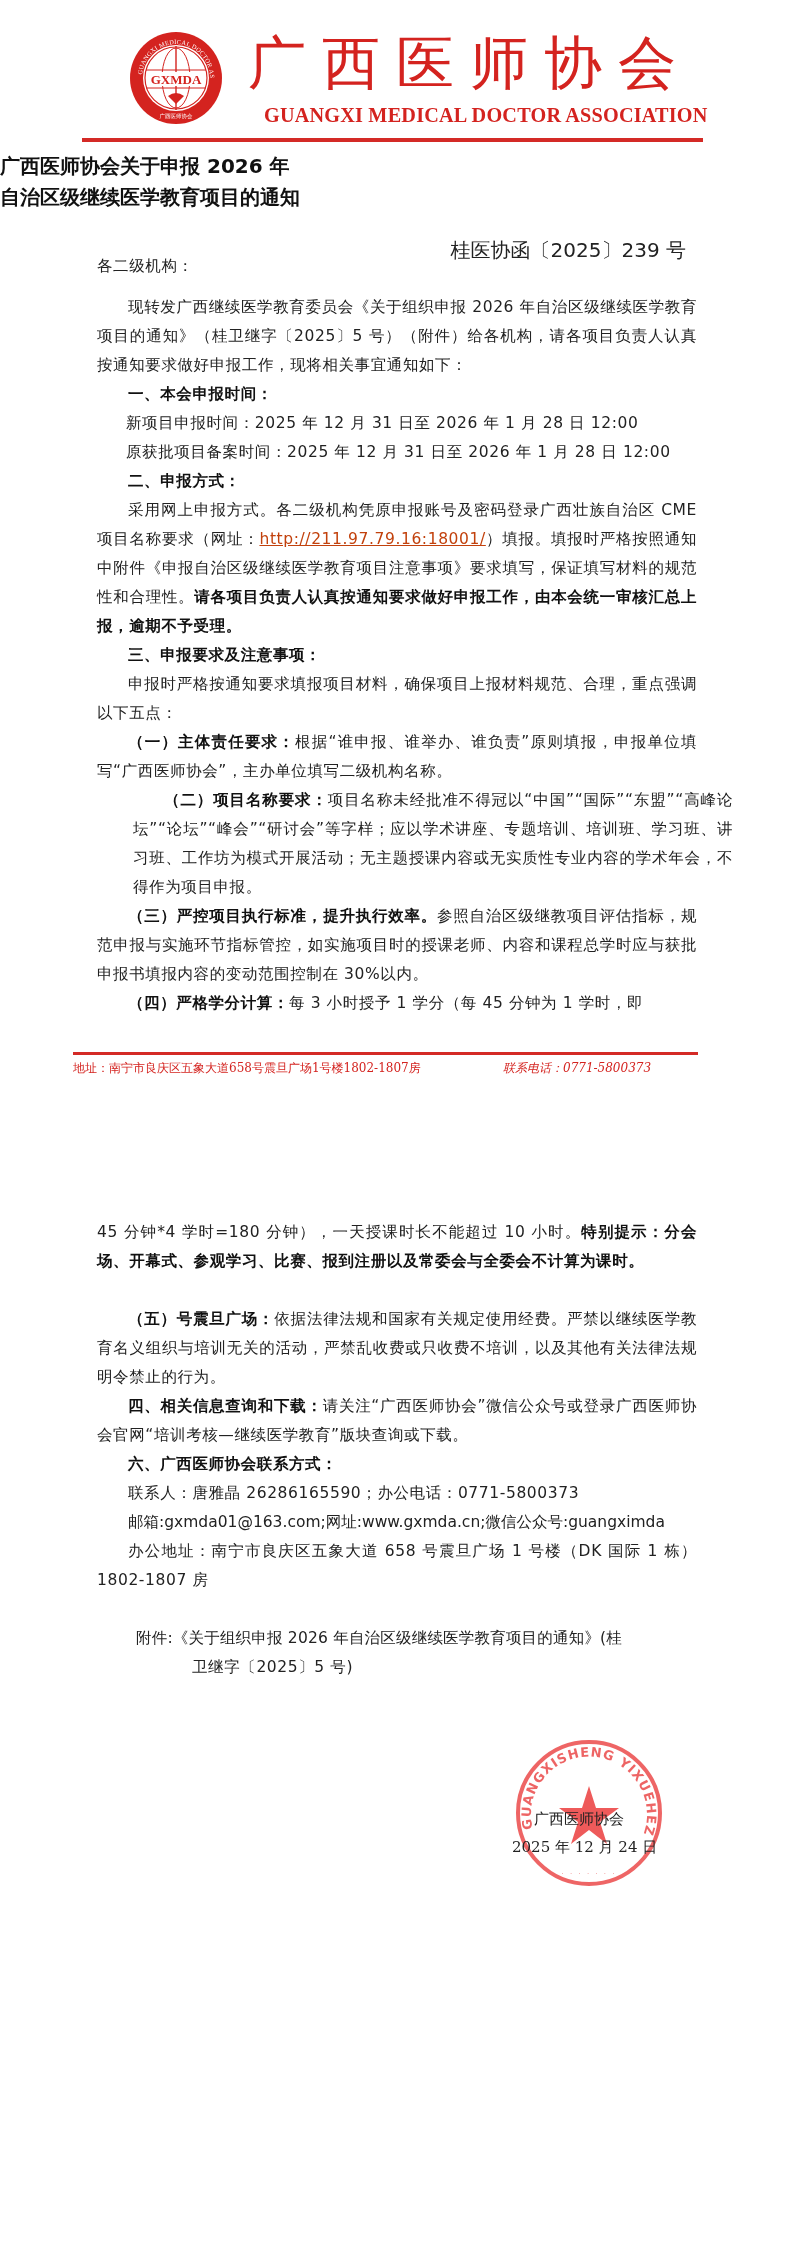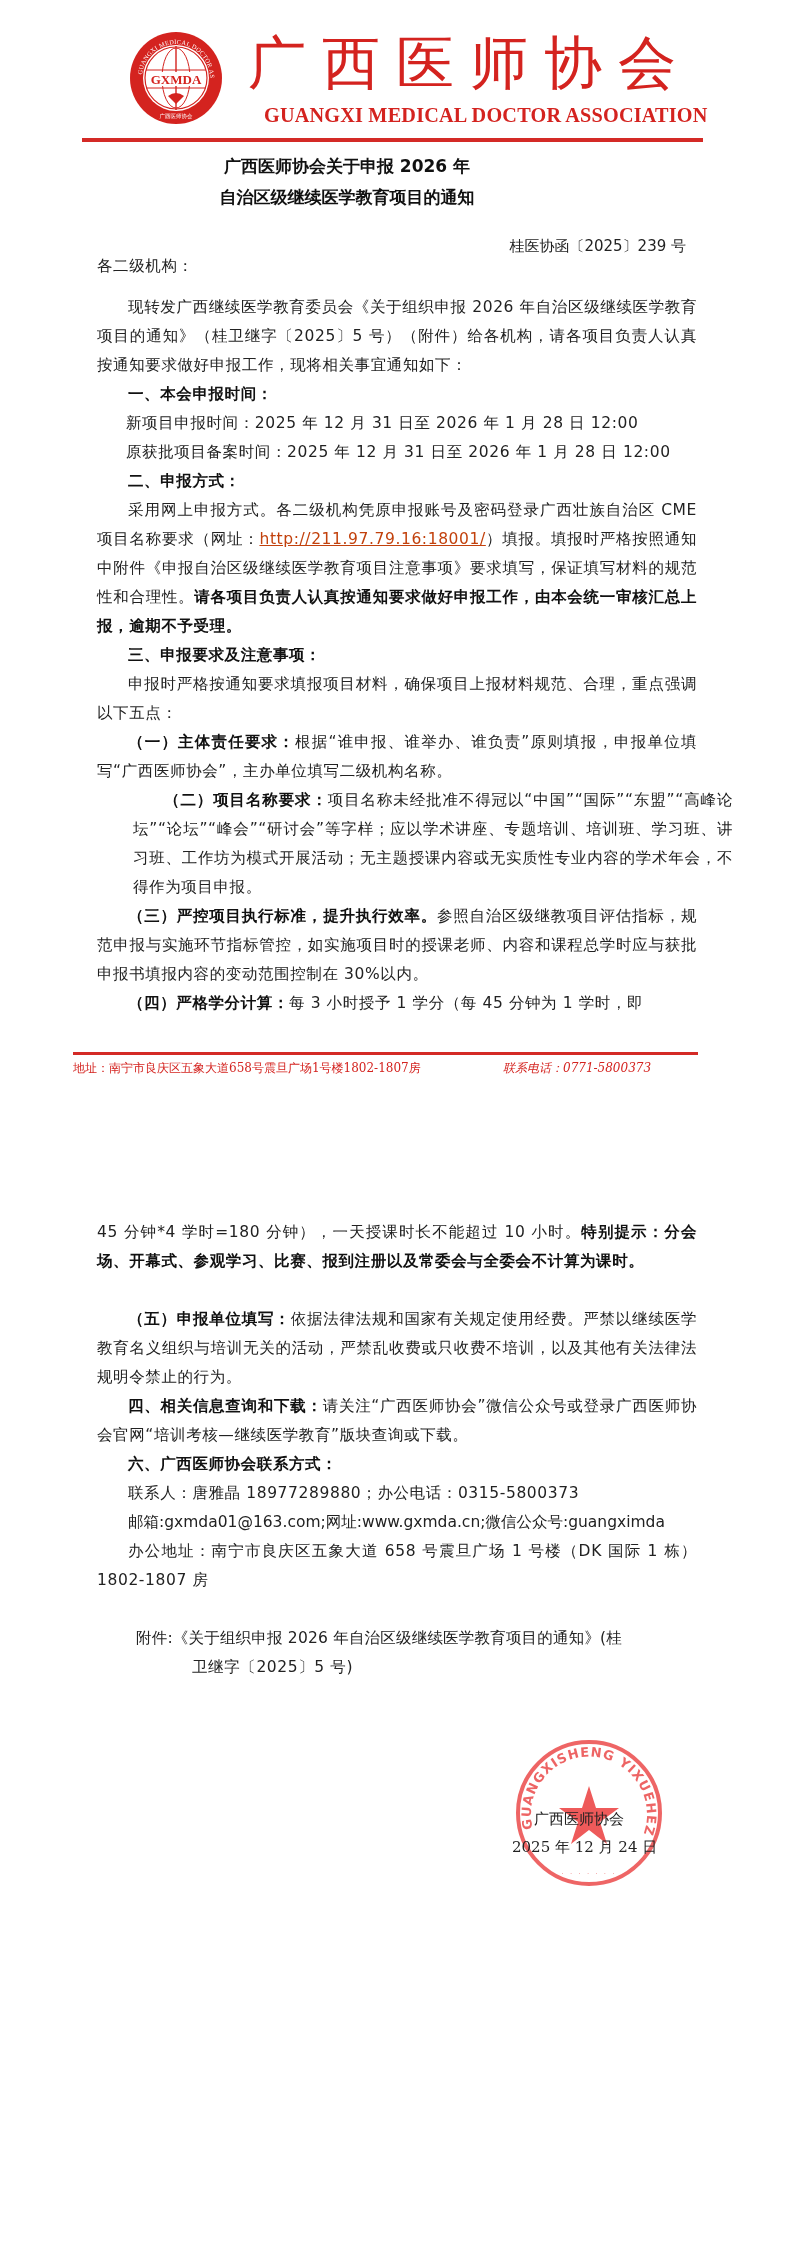--- a/index.html
+++ b/index.html
@@ -21,28 +21,28 @@
     font-family: "Liberation Serif", serif; font-size: 22px; color: #d4231f;
     font-weight: bold; line-height: 26px; letter-spacing: 0.2px; white-space: nowrap;
     transform: scaleX(0.92); transform-origin: left center;
   }
   .rule { background: #d42a26; height: 4px; }
   .rule-top { left: 82px; top: 138px; width: 621px; }
   .rule-foot { left: 73px; top: 1052px; width: 625px; height: 3px; }
 
   
   .title {
-    left: 0; width: 694px; text-align: center;
+    left: 0; width: 694px; 
     font-family: "DejaVu Sans", sans-serif; font-weight: bold;
-    font-size: 17px; line-height: 32px; color: #111;
+    font-size: 20px; line-height: 32px; color: #111;
   }
   .title-1 { top: 150px; }
   .title-2 { top: 181px; }
   .docno {
-    right: 108px; top: 237px; font-size: 15px; font-family: "DejaVu Sans", sans-serif;
+    right: 108px; top: 237px; font-size: 20px; font-family: "DejaVu Sans", sans-serif;
     color: #222;
     margin-left: 28px;
   }
 
   
   .p {
     left: 97px; width: 600px;
     font-family: "DejaVu Sans", sans-serif;
     font-size: 15.5px; line-height: 29px; color: #222;
     text-align: justify; letter-spacing: 0.6px;
@@ -121,28 +121,28 @@
 </div>
 
 <div class="abs rule rule-foot"></div>
 <div class="abs footer-text footer-addr">地址：南宁市良庆区五象大道658号震旦广场1号楼1802-1807房</div>
 <div class="abs footer-text footer-phone">联系电话：0771-5800373</div>
 
 <div class="abs p" style="top:1218px; left:97px;">
   <span>45 分钟*4 学时=180 分钟），一天授课时长不能超过 10 小时。</span><span class="b">特别提示：分会场、开幕式、参观学习、比赛、报到注册以及常委会与全委会不计算为课时。</span>
 </div>
 <div class="abs p ind" style="top:1305px;">
-  <span class="b">（五）申报单位填写：</span><span>依据法律法规和国家有关规定使用经费。严禁以继续医学教育名义组织与培训无关的活动，严禁乱收费或只收费不培训，以及其他有关法律法规明令禁止的行为。</span>
+  <span class="b">（五）号震旦广场：</span><span>依据法律法规和国家有关规定使用经费。严禁以继续医学教育名义组织与培训无关的活动，严禁乱收费或只收费不培训，以及其他有关法律法规明令禁止的行为。</span>
 </div>
 <div class="abs p ind" style="top:1392px;">
   <span class="b">四、相关信息查询和下载：</span><span>请关注“广西医师协会”微信公众号或登录广西医师协会官网“培训考核—继续医学教育”版块查询或下载。</span>
 </div>
 
 <div class="abs p ind b" style="top:1450px;">六、广西医师协会联系方式：</div>
-<div class="abs p" style="top:1479px; left:128px; width:570px;">联系人：唐雅晶 18977289880；办公电话：0315-5800373</div>
+<div class="abs p" style="top:1479px; left:128px; width:570px;">联系人：唐雅晶 26286165590；办公电话：0771-5800373</div>
 <div class="abs p" style="top:1508px; left:128px; width:580px; letter-spacing:0;">邮箱:gxmda01@163.com;网址:www.gxmda.cn;微信公众号:guangximda</div>
 <div class="abs p ind" style="top:1537px;">办公地址：南宁市良庆区五象大道 658 号震旦广场 1 号楼（DK 国际 1 栋）1802-1807 房</div>
 
 <div class="abs p" style="top:1624px; left:136px; width:560px; letter-spacing:0.2px;">附件:《关于组织申报 2026 年自治区级继续医学教育项目的通知》(桂</div>
 <div class="abs p" style="top:1653px; left:192px; width:400px;">卫继字〔2025〕5 号)</div>
 
 <div class="abs stamp">
   <svg width="150" height="150" viewBox="0 0 150 150">
     <circle cx="75" cy="75" r="71" fill="none" stroke="#ec5454" stroke-width="4" opacity="0.9"></circle>
     <path id="sealpath" d="M20 95 A58 58 0 1 1 130 95" fill="none"></path>

